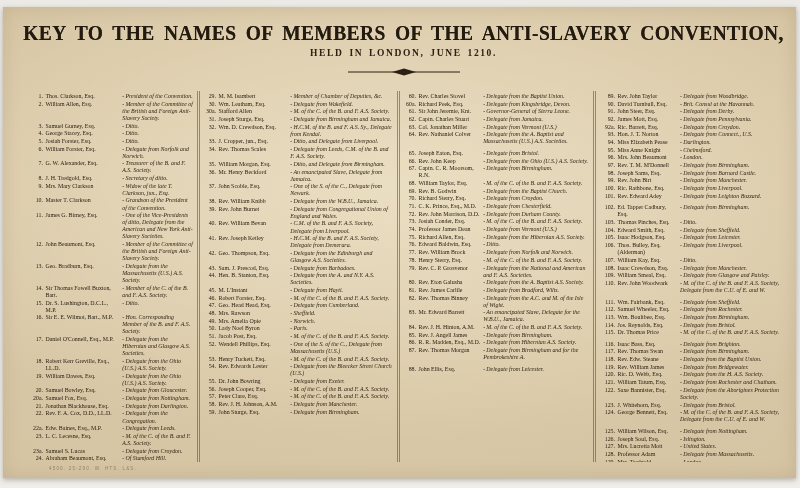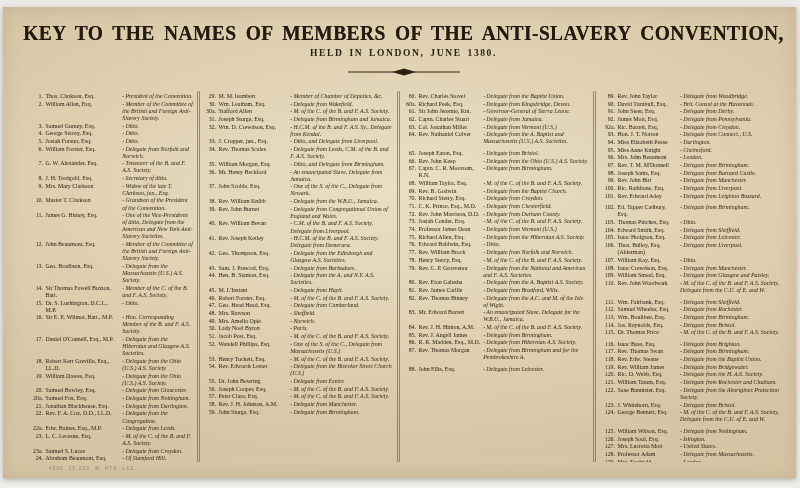--- a/index.html
+++ b/index.html
@@ -39,21 +39,21 @@
   .imprint{position:absolute;left:46px;bottom:7px;font-size:4.5px;letter-spacing:1.2px;
     color:rgba(95,72,44,.55);font-family:"Liberation Sans",sans-serif;}
 </style>
 </head>
 <body>
 
 <div class="photo">
   <div class="paper">
     <div class="title-block">
       <div class="main-title">KEY TO THE NAMES OF MEMBERS OF THE ANTI-SLAVERY CONVENTION,</div>
-      <div class="sub-title">HELD IN LONDON, JUNE 1380.</div>
+      <div class="sub-title">HELD IN LONDON, JUNE 1210.</div>
       <div class="ornament">
         <svg width="120" height="8" viewBox="0 0 120 8">
           <path d="M4 4 H116" stroke="#2b2013" stroke-width="1"></path>
           <path d="M60 0.5 L72 4 L60 7.5 L48 4 Z" fill="#2b2013"></path>
         </svg>
       </div>
     </div>
     <div class="columns">
         <div class="col col1">
           <div class="entry">

